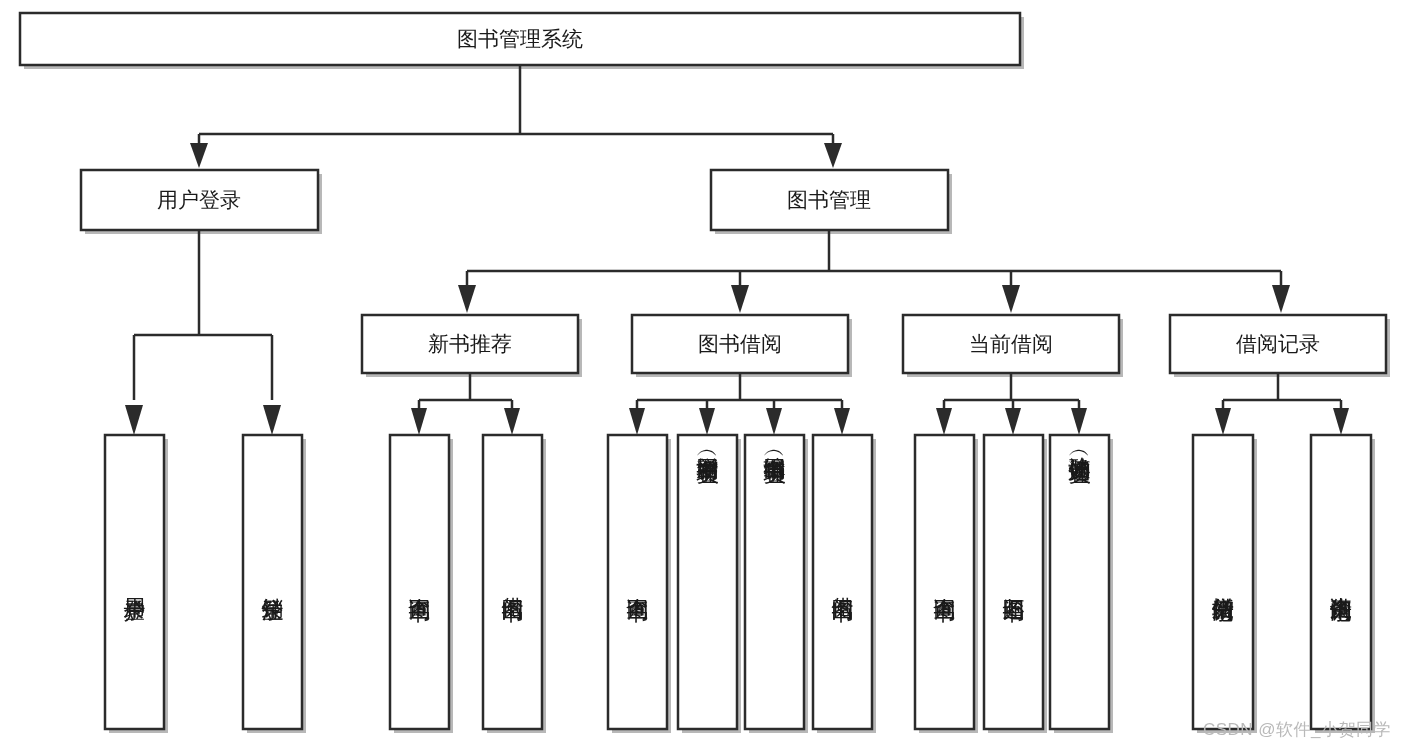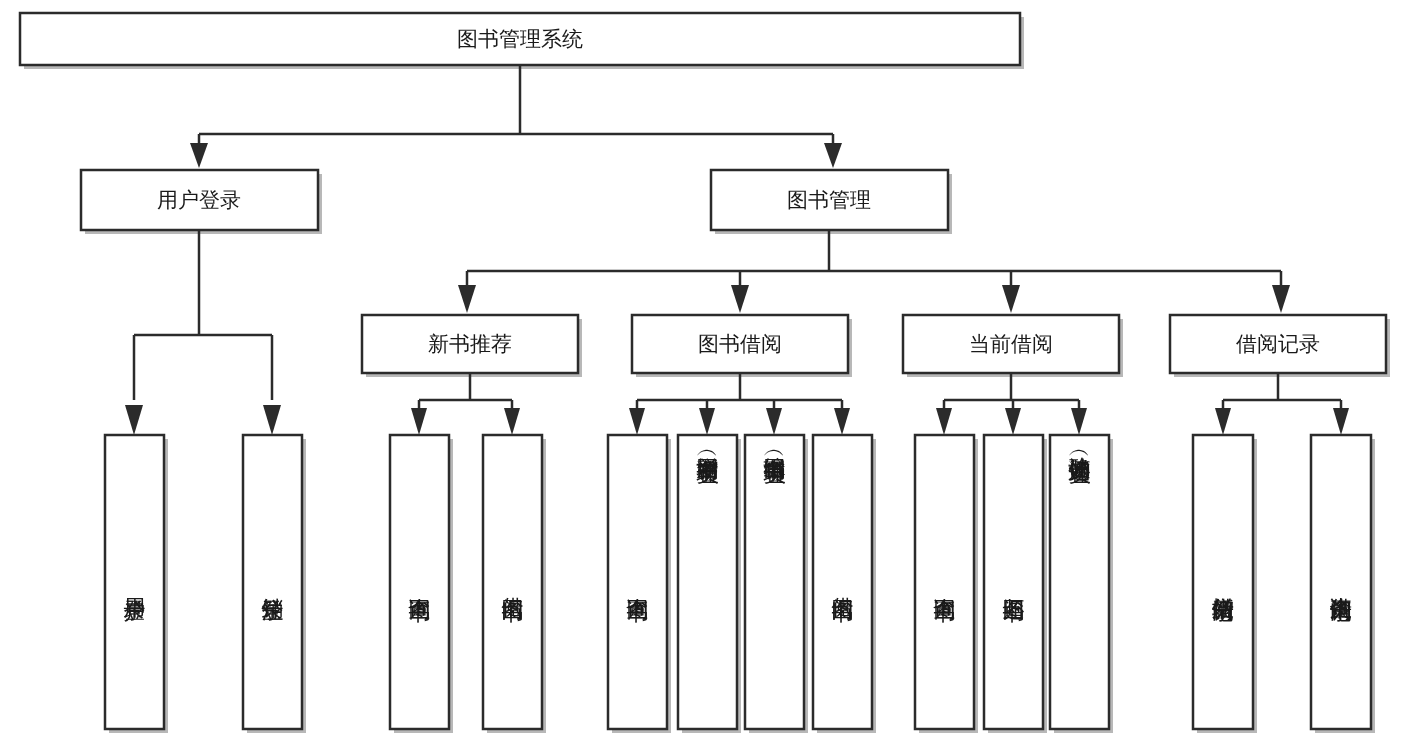--- a/index.html
+++ b/index.html
@@ -264,14 +264,15 @@
   <div class="vlabel" style="left:915px; top:435px; width:59px; height:294px;">查询图书</div>
 
   <div class="vlabel" style="left:984px; top:435px; width:59px; height:294px;">归还图书</div>
 
   <div class="vlabel" style="left:1050px; top:435px; width:59px; height:294px; justify-content:flex-start; padding-top:4px;">确认归还（管理员）</div>
 
   <div class="vlabel" style="left:1193px; top:435px; width:60px; height:294px;">新增借阅记录</div>
 
   <div class="vlabel" style="left:1311px; top:435px; width:60px; height:294px;">查询借阅记录</div>
 
+  <div id="watermark">CSDN @软件_小贺同学</div>
 
 </div>
 
 </body></html>

